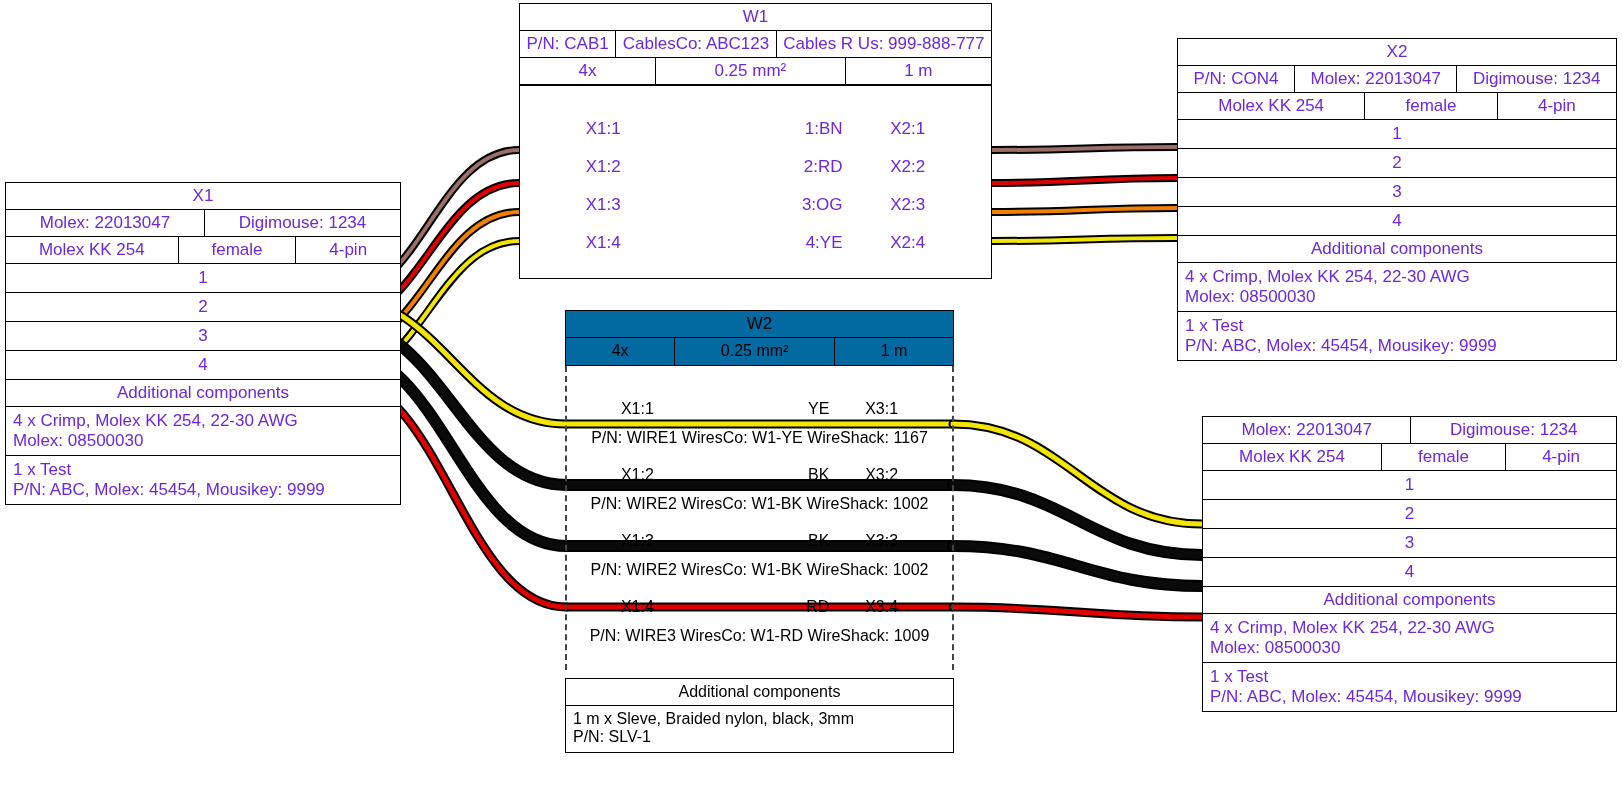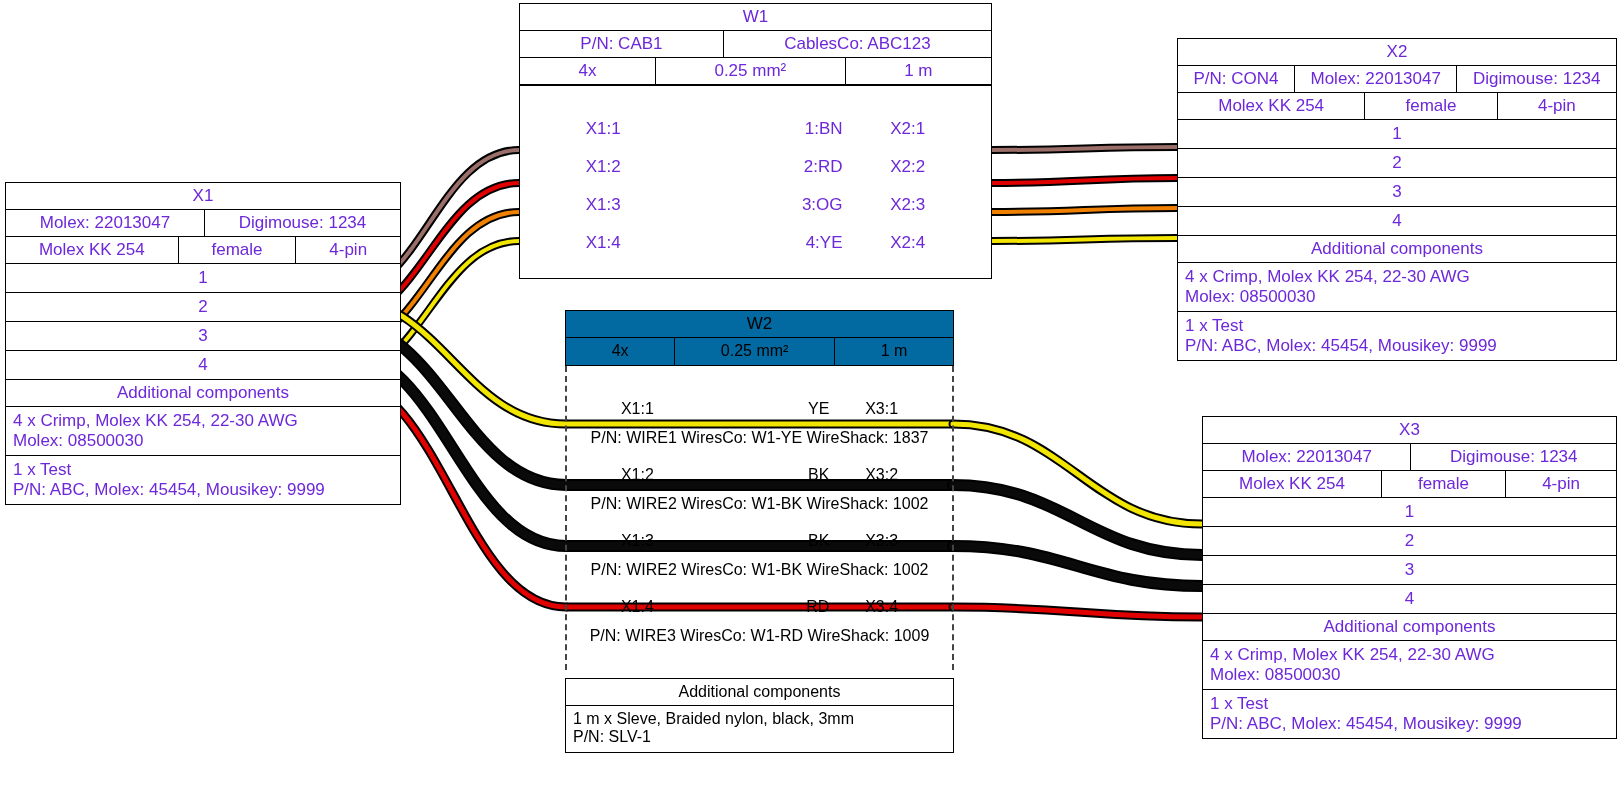--- a/index.html
+++ b/index.html
@@ -199,20 +199,21 @@
     </div>
   </div>
 
   <div class="node" style="left:519px; top:3px; width:473px;">
     <div class="row title-row">
       <div class="cell">W1</div>
     </div>
     <div class="row">
       <div class="cell">P/N: CAB1</div>
       <div class="cell">CablesCo: ABC123</div>
+      <div class="cell">Cables R Us: 999-888-777</div>
     </div>
     <div class="row">
       <div class="cell">4x</div>
       <div class="cell">0.25 mm²</div>
       <div class="cell">1 m</div>
     </div>
     <div class="wiretable">
       <div class="wiregap"></div>
       <div class="wireline">
         <span class="w-l">X1:1</span>
@@ -286,21 +287,21 @@
         <div class="cell">1 m</div>
       </div>
     </div>
     <div class="bundle-body">
       <div class="wiregap"></div>
       <div class="wireline">
         <span class="w-l">X1:1</span>
         <span class="w-c">YE</span>
         <span class="w-r">X3:1</span>
       </div>
-      <div class="wirenote">P/N: WIRE1 WiresCo: W1-YE WireShack: 1837</div>
+      <div class="wirenote">P/N: WIRE1 WiresCo: W1-YE WireShack: 1167</div>
       <div class="wireline">
         <span class="w-l">X1:2</span>
         <span class="w-c">BK</span>
         <span class="w-r">X3:2</span>
       </div>
       <div class="wirenote">P/N: WIRE2 WiresCo: W1-BK WireShack: 1002</div>
       <div class="wireline">
         <span class="w-l">X1:3</span>
         <span class="w-c">BK</span>
         <span class="w-r">X3:3</span>
@@ -318,23 +319,20 @@
       <div class="row">
         <div class="cell">Additional components</div>
       </div>
       <div class="row last">
         <div class="cell multi">1 m x Sleve, Braided nylon, black, 3mm<br>P/N: SLV-1</div>
       </div>
     </div>
   </div>
 
   <div class="node" style="left:1202px; top:416px; width:415px;">
-    <div class="row title-row">
-      <div class="cell">X3</div>
-    </div>
     <div class="row">
       <div class="cell">Molex: 22013047</div>
       <div class="cell">Digimouse: 1234</div>
     </div>
     <div class="row">
       <div class="cell">Molex KK 254</div>
       <div class="cell">female</div>
       <div class="cell">4-pin</div>
     </div>
     <div class="row pinrow">

